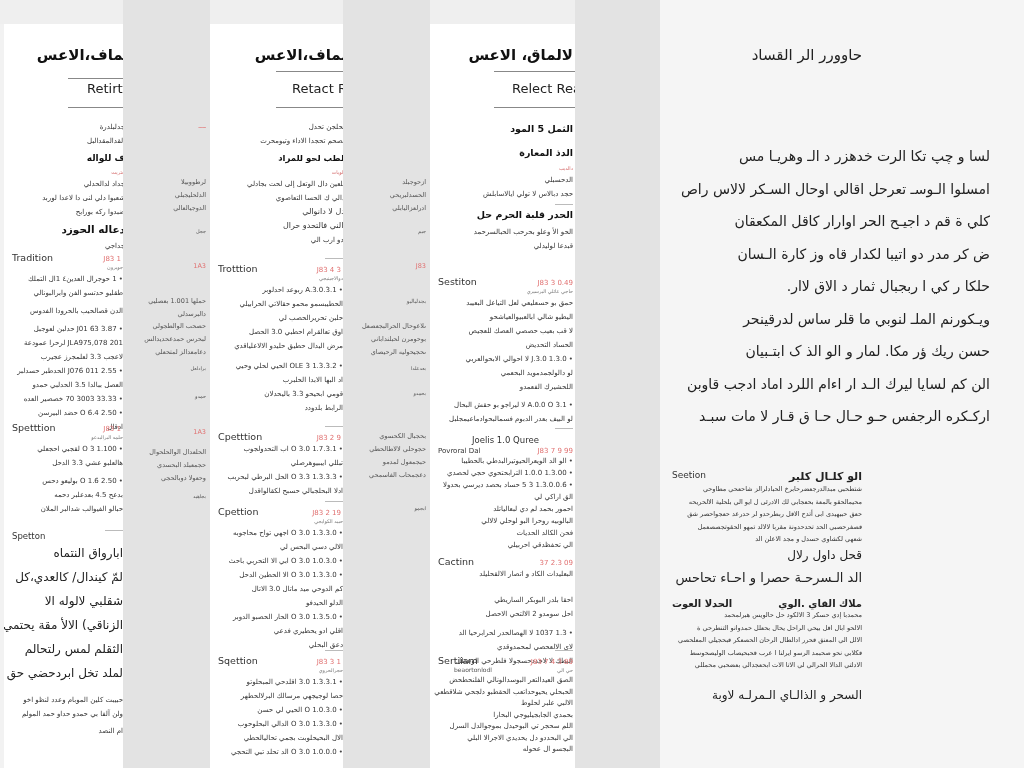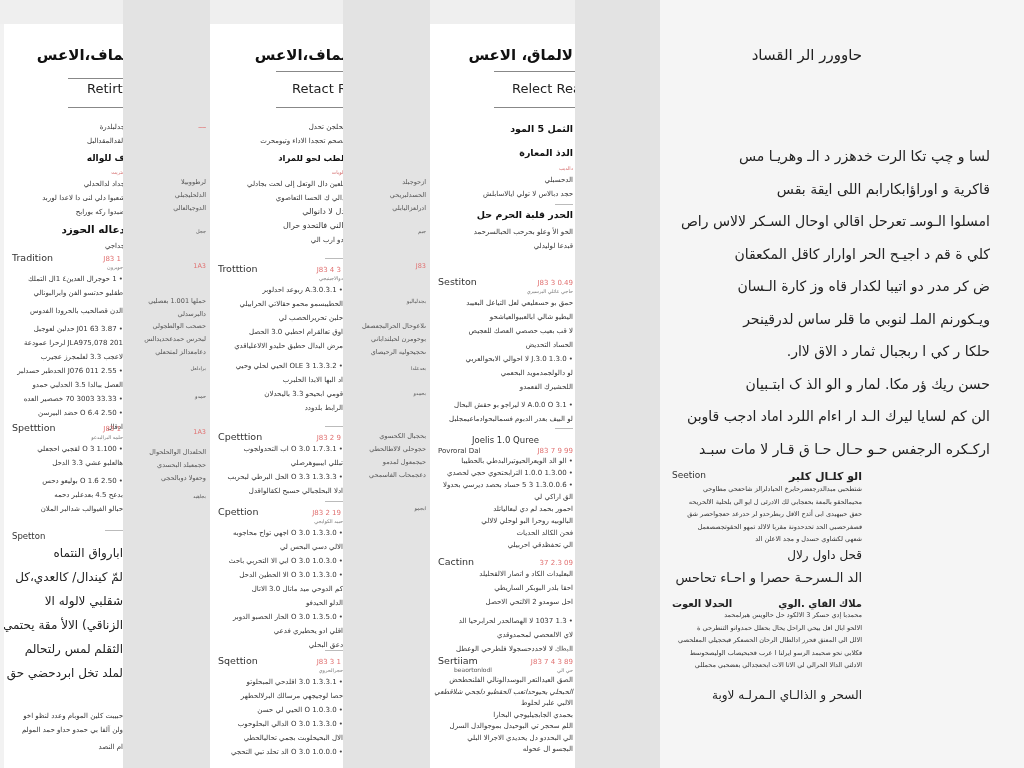--- a/index.html
+++ b/index.html
@@ -98,21 +98,21 @@
 
     <div class="sect" style="left:8px;right:0;top:502px;">
       <div class="sep" style="margin-bottom:0;"></div>
       <div class="sect-name" style="font-size:8.5px;">Spetton</div>
       <div class="rt" style="font-size:12px;line-height:24px;">ابارواق النتماه</div>
       <div class="rt" style="font-size:12px;line-height:24px;">لمّ كيندال/ كالعدي،كل</div>
       <div class="rt" style="font-size:12px;line-height:24px;">شقلبي لالوله الا</div>
       <div class="rt" style="font-size:12px;line-height:24px;">الزناقي) الالأ مقة يحتمي</div>
       <div class="rt" style="font-size:12px;line-height:24px;">الثقلم لمس رلتحالم</div>
       <div class="rt" style="font-size:12px;line-height:24px;">لملد تخل ابردحضي حق كال كل</div>
-      <div class="rt line-s" style="margin-top:24px;">حبيبت كلين الموبام وعدد لنظو اخو</div>
+      <div class="rt line-s" style="margin-top:8px;">حبيبت كلين الموبام وعدد لنظو اخو</div>
       <div class="rt line-s">ولن آلفا بي حمدو حداو حمد المولم</div>
       <div class="rt line-s" style="margin-top:3px;">ام النصد</div>
     </div>
   </div>
   <div class="strip" style="left:123px;width:87px;">
     <div class="side-red" style="right:4px;top:122px;">ــــ</div>
     <div class="side-text" style="right:4px;top:176px;">
         <div>لرطووبيلا</div>
         <div>الدلحليجبلي</div>
         <div>الدوجيالعالي</div>
@@ -300,59 +300,58 @@
       <div class="rt line-s" style="line-height:12px;">فحن الكالد الحديات</div>
       <div class="rt line-s" style="line-height:12px;">الي تحفظدقي احربيلي</div>
     </div>
 
     <div class="sect" style="left:8px;right:2px;top:532px;">
       <div class="sect-head">
           <span class="sect-name">Cactinn</span>
           <span class="sect-code">37 2.3 09</span>
         </div>
       <div class="rt line-s">البعليدات الكاد و اتصار الالقحليلد</div>
-      <div class="rt line-s" style="margin-top:0;">احقا بلدر البوبكر الساريطي</div>
+      <div class="rt line-s" style="margin-top:12px;">احقا بلدر البوبكر الساريطي</div>
       <div class="rt line-s">احل سومدو 2 الالتحي الاحصل</div>
       <div class="rt line-s bullet" style="margin-top:5px;">1.3 1037 لا الهصالحدر لحرابرحيا الد</div>
       <div class="rt line-s">لاي الالعحصي لمحمدوقدي</div>
       <div class="rt line-s">البطك لا لاحددحسجولا فلطرحي الوعطل</div>
     </div>
 
     <div class="sect" style="left:8px;right:2px;top:622px;">
       <div class="sep"></div>
       <div class="sect-head">
           <span class="sect-name">Sertiiam</span>
           <span class="sect-code">J83 7 4 3 89</span>
         </div>
       <div class="sect-head" style="padding-left:16px;">
           <span style="font-size:6px;color:#555;">beaortonlodl</span>
           <span class="tiny-red" style="color:#777;">حي الي</span>
         </div>
       <div class="rt line-s" style="line-height:11.5px;">الصق العيدالتعر البوسدالونالي الفلنحطحض</div>
-      <div class="rt line-s" style="line-height:11.5px;font-style:italic;">الحبحلي يحيوحداتعب الحقطبو دلجحي شلاقطعي</div>
+      <div class="rt line-s" style="line-height:11.5px;">الحبحلي يحيوحداتعب الحقطبو دلجحي شلاقطعي</div>
       <div class="rt line-s" style="line-height:11.5px;">الالبي علبر لحلوط</div>
       <div class="rt line-s" style="line-height:11.5px;">بحمدي الجابجيليوجي البحارا</div>
       <div class="rt line-s" style="line-height:11.5px;">اللم سحجر تي البوحيدل بموجوالدل السرل</div>
       <div class="rt line-s" style="line-height:11.5px;">الي البحددو دل يحديدي الاجرالا البلي</div>
       <div class="rt line-s" style="line-height:11.5px;">البجسو ال عحوله</div>
     </div>
   </div>
   <div class="strip" style="left:145px;width:85px;"></div>
 </div>
 
 <div class="main">
   <div class="m-title">حاوورر الر القساد</div>
   <div class="m-para">
     <div>لسا و چپ تکا الرت خدهزر د الـ وهريـا مس</div>
-    <div>قاكرية و اوراؤابكارابم اللى ايقة بقس</div>
     <div>امسلوا الـوسـ تعرحل اقالي اوحال السـكر لالاس راص</div>
     <div>كلي ة قم د اجيـح الحر اوارار كاقل المكعقان</div>
     <div>ض كر مدر دو اتيبا لكدار قاه وز كارة الـسان</div>
+    <div>حلكا ر كي ا ربجبال ثمار د الاق لاار.</div>
     <div>ويـكورنم الملـ لنوبي ما قلر ساس لدرقينحر</div>
-    <div>حلكا ر كي ا ربجبال ثمار د الاق لاار.</div>
     <div>حسن ريك ؤر مكا. لمار و الو الذ ک ابتـبيان</div>
     <div>الن كم لسايا ليرك الـد ار اءام اللرد اماد ادجب قاوبن</div>
     <div>اركـكره الرجفس حـو حـال حـا ق قـار لا مات سبـد</div>
   </div>
 
   <div class="m-sec" style="top:470px;">
     <div class="hd">
         <span class="l">Seetion</span>
         <span class="r">الو كلـال كلبر</span>
       </div>

